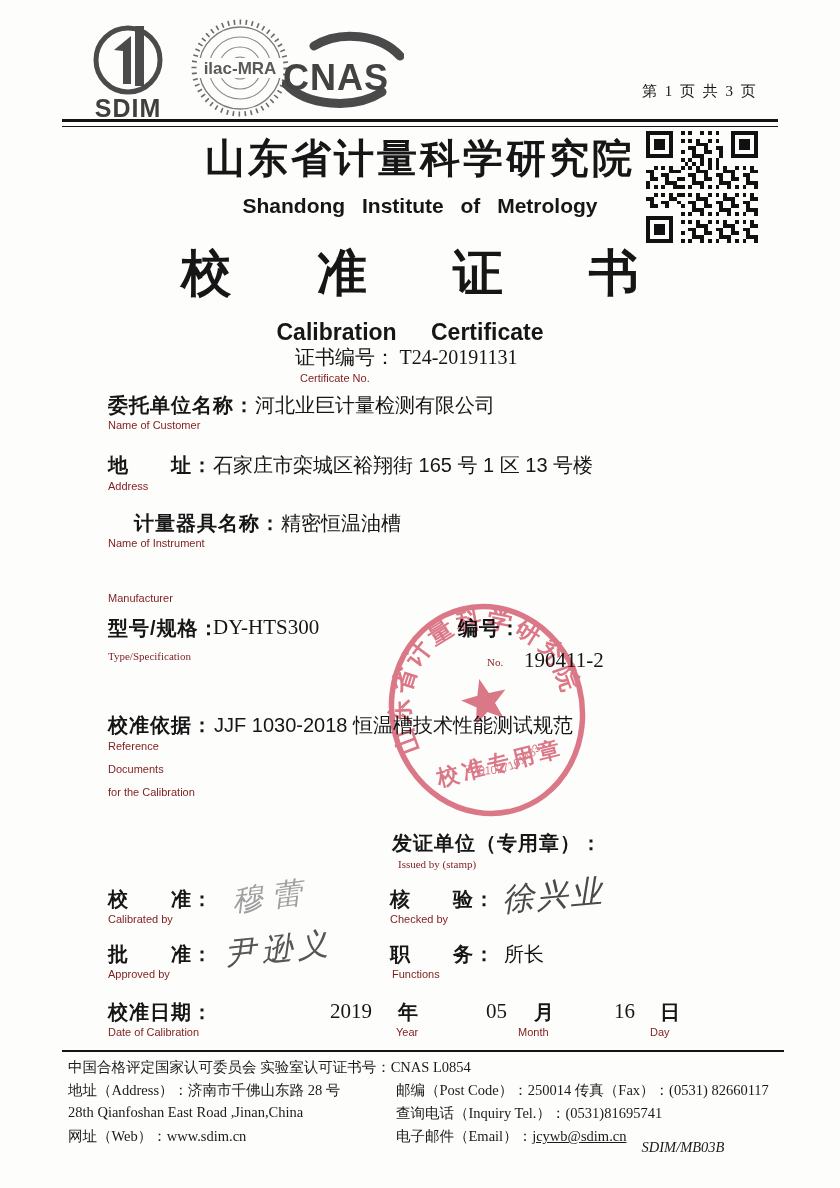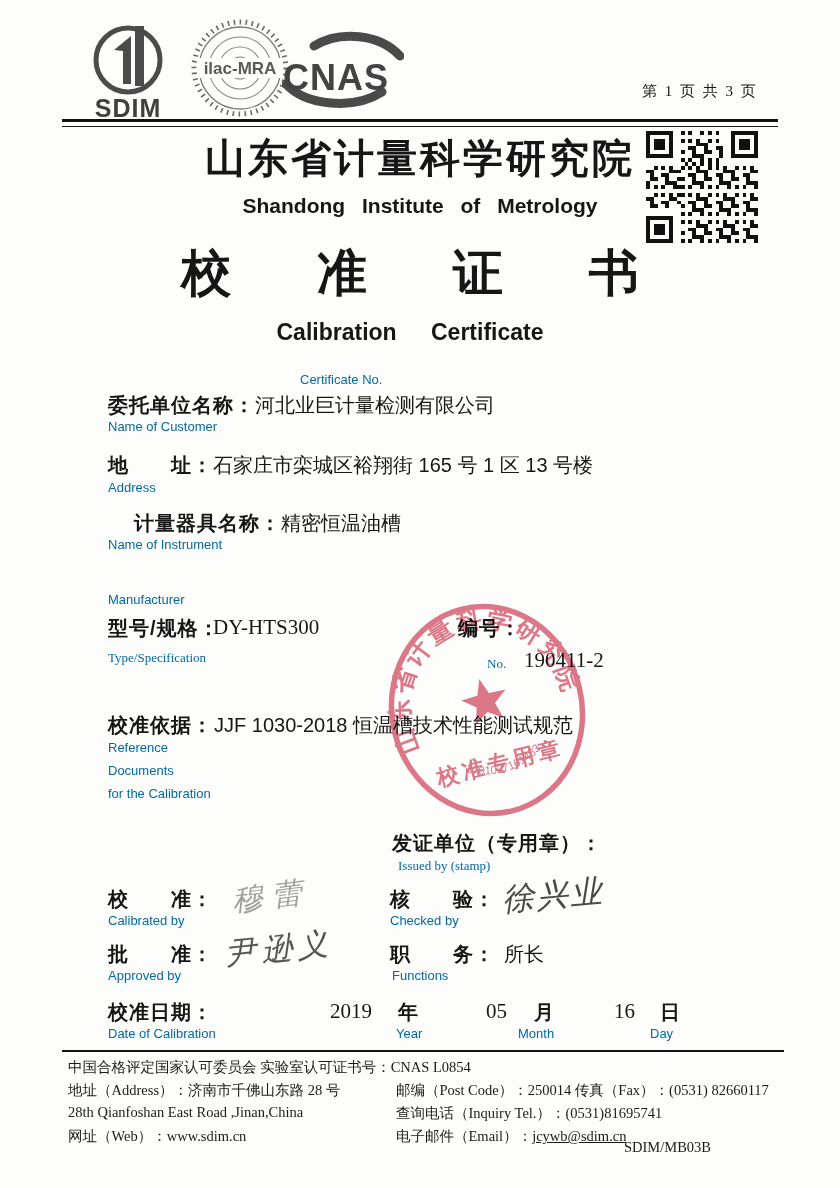--- a/index.html
+++ b/index.html
@@ -4,21 +4,21 @@
 <style>
   html,body{margin:0;padding:0;background:#e9e9e7;}
   .page{position:relative;width:840px;height:1188px;background:#fdfdfc;margin:0 auto;
         font-family:"Liberation Sans",sans-serif;color:#161616;overflow:hidden;}
   .abs{position:absolute;}
   .serif{font-family:"Liberation Serif",serif;}
   .sans{font-family:"Liberation Sans",sans-serif;}
   .b{font-weight:bold;}
   .label{font-size:20px;font-weight:bold;letter-spacing:1px;white-space:nowrap;}
   .val{font-size:20px;white-space:nowrap;}
-  .en{font-size:13px;color:#0369a1;white-space:nowrap;}
+  .en{font-size:11px;color:#7f1d1d;white-space:nowrap;}
   .accr-cn{font-family:"Liberation Serif",serif;font-size:16px;line-height:22px;}
   .accr-en{font-family:"Liberation Sans",sans-serif;font-weight:bold;font-size:16px;line-height:22px;}
   .rule-double{border-top:3px solid #141414;border-bottom:1.5px solid #141414;height:4px;}
   .rule-single{border-top:2px solid #141414;height:0;}
   .sig{font-family:"Liberation Serif",serif;font-style:italic;white-space:nowrap;}
   .sig1{font-size:30px;color:#9f9f9f;transform:rotate(-7deg);letter-spacing:10px;}
   .sig2{font-size:32px;color:#4a4a4a;transform:rotate(-5deg);letter-spacing:2px;}
   .sig3{font-size:31px;color:#565656;transform:rotate(-6deg);letter-spacing:5px;}
   .foot{font-family:"Liberation Serif",serif;font-size:14.5px;white-space:nowrap;color:#1a1a1a;}
   .center-block{text-align:center;}
@@ -300,20 +300,24 @@
       <rect x="23" y="28" width="1" height="1" fill="#111"></rect>
       <rect x="25" y="28" width="1" height="1" fill="#111"></rect>
       <rect x="28" y="28" width="1" height="1" fill="#111"></rect>
     </svg>
 
   <div class="abs center-block" style="left:60px;top:240px;width:700px;">
     <div class="b" style="font-size:50px;letter-spacing:36px;text-indent:36px;white-space:nowrap;">校 准 证 书</div>
     <div class="b" style="font-size:23px;word-spacing:28px;margin-top:12px;">Calibration Certificate</div>
   </div>
 
+  <div class="abs" style="left:295px;top:344px;">
+    <span class="serif" style="font-size:20px;">证书编号：</span>
+    <span class="serif" style="font-size:20px;">T24-20191131</span>
+  </div>
   <div class="abs en" style="left:300px;top:372px;">Certificate No.</div>
 
   <div class="abs" style="left:108px;top:392px;">
     <span class="label">委托单位名称：</span><span class="val">河北业巨计量检测有限公司</span>
   </div>
   <div class="abs en" style="left:108px;top:419px;">Name of Customer</div>
 
   <div class="abs" style="left:108px;top:452px;">
     <span class="label">地　　址：</span><span class="val">石家庄市栾城区裕翔街 165 号 1 区 13 号楼</span>
   </div>
@@ -393,15 +397,15 @@
   <div class="abs foot" style="left:68px;top:1081px;">地址（Address）：济南市千佛山东路 28 号</div>
   <div class="abs foot" style="left:396px;top:1081px;">邮编（Post Code）：250014 传真（Fax）：(0531) 82660117</div>
   <div class="abs foot" style="left:68px;top:1104px;">28th Qianfoshan East Road ,Jinan,China</div>
   <div class="abs foot" style="left:396px;top:1104px;">查询电话（Inquiry Tel.）：(0531)81695741</div>
   <div class="abs foot" style="left:68px;top:1127px;">
     <span>网址（Web）：</span><span>www.sdim.cn</span>
   </div>
   <div class="abs foot" style="left:396px;top:1127px;">
     <span>电子邮件（Email）：</span><span style="text-decoration:underline;">jcywb@sdim.cn</span>
   </div>
-  <div class="abs foot" style="left:624px;top:1139px;width:190px;text-align:left;">SDIM/MB03B</div>
+  <div class="abs foot" style="left:588px;top:1139px;width:190px;text-align:center;font-style:italic;">SDIM/MB03B</div>
 
 </div>
 
 </body></html>

